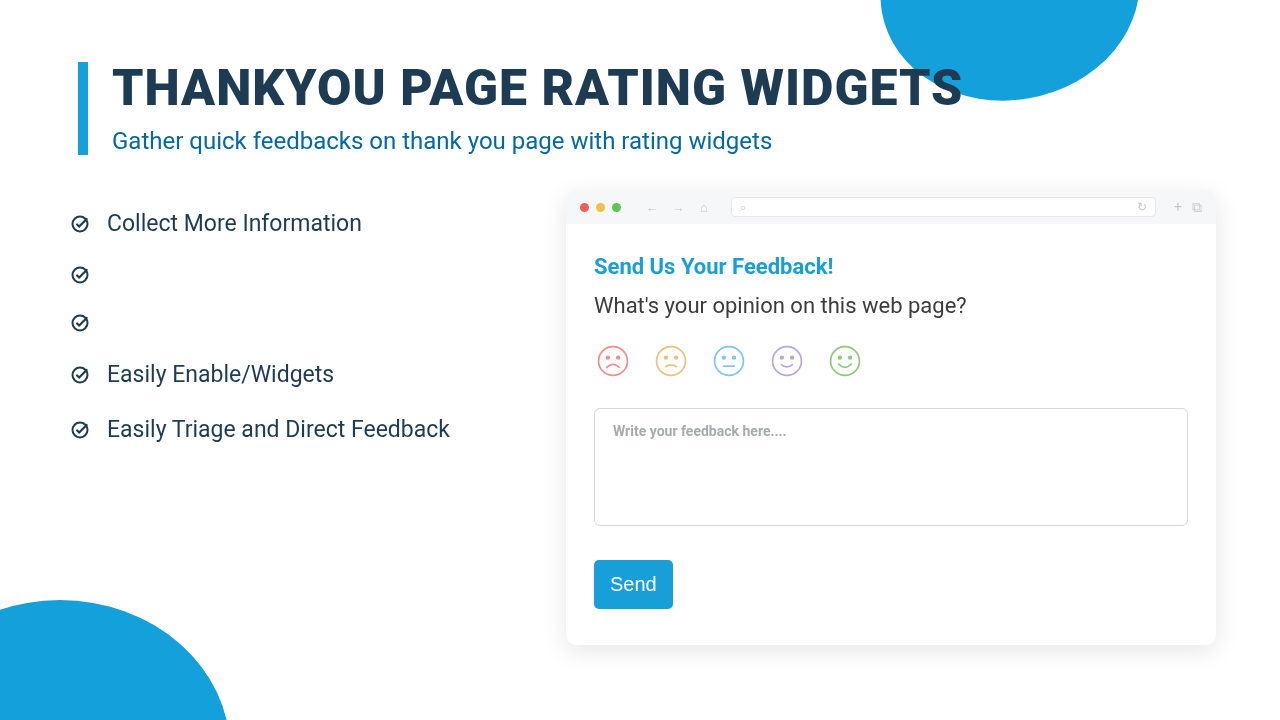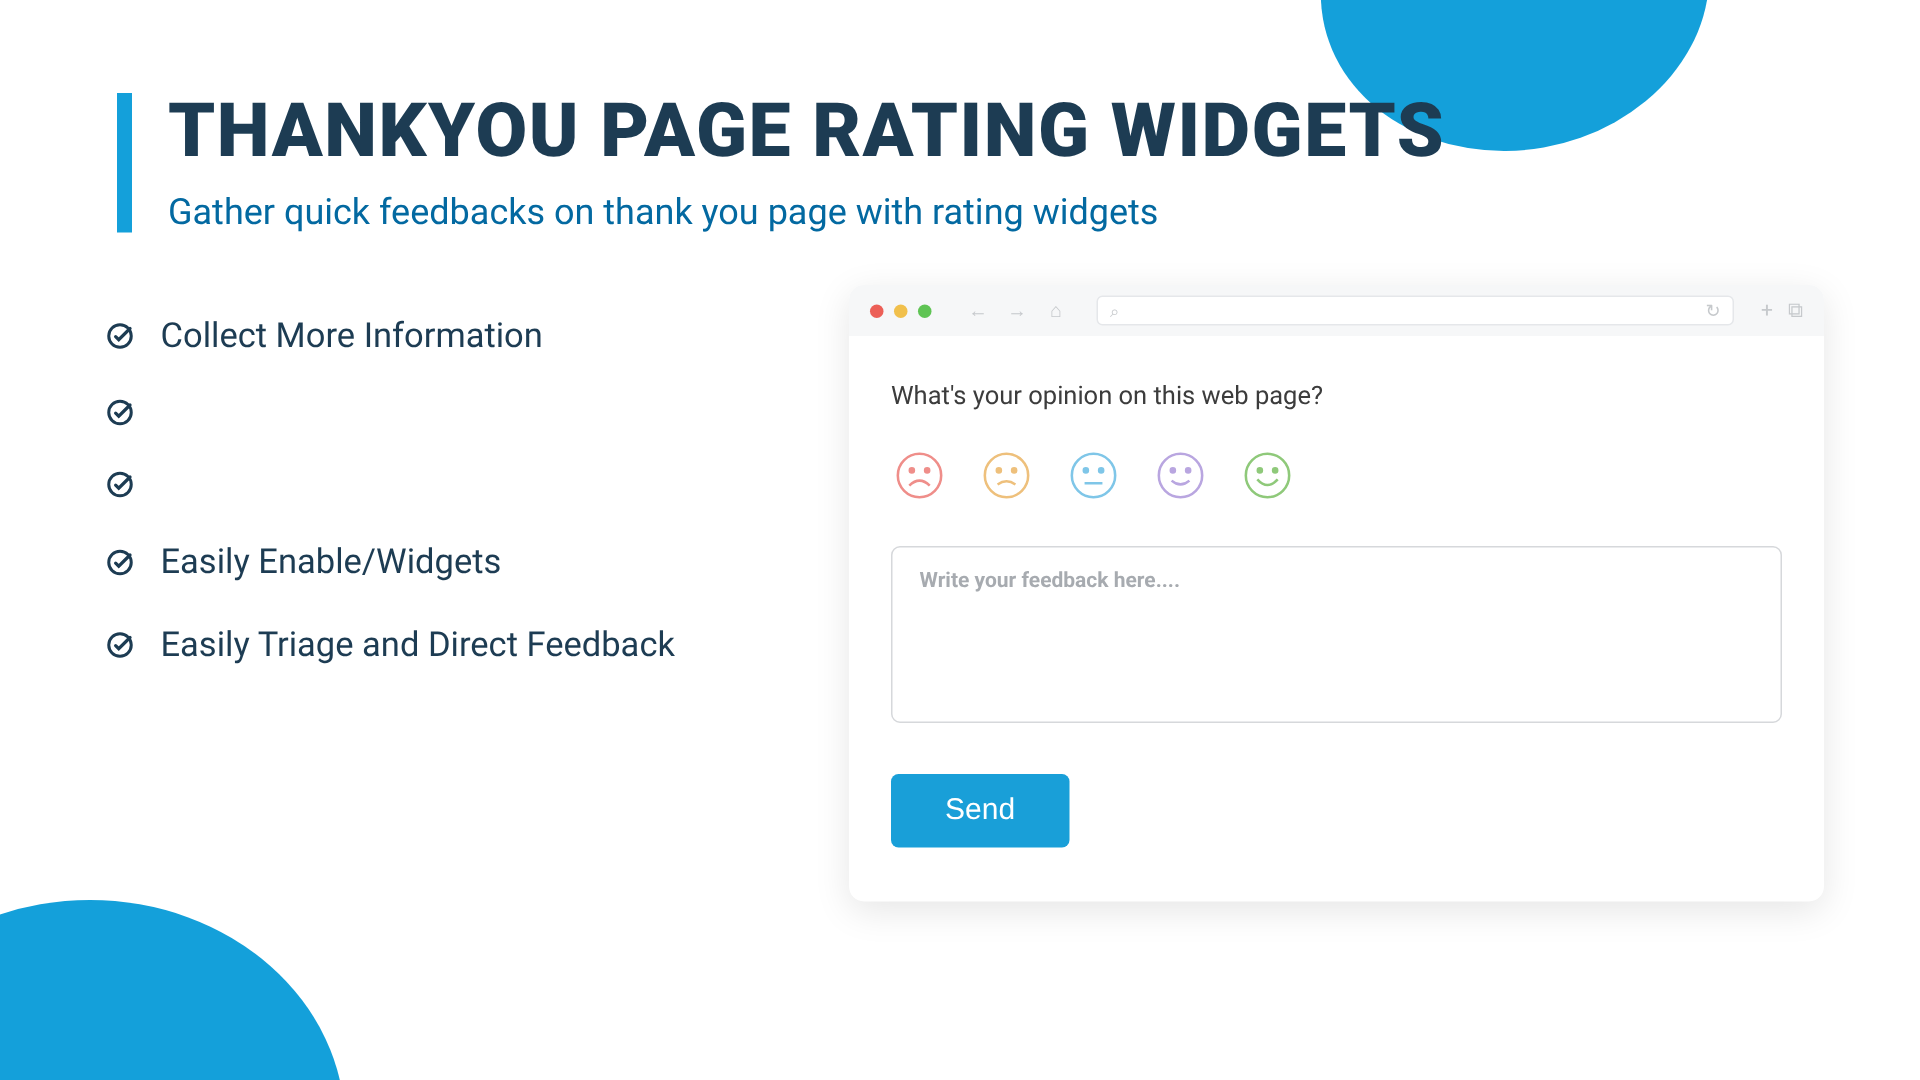--- a/index.html
+++ b/index.html
@@ -107,21 +107,21 @@
     padding: 30px 28px 36px 28px;
   }
   .fb-title {
     color: #199fd8;
     font-size: 22px;
     font-weight: 700;
     margin-bottom: 14px;
   }
   .fb-question {
     color: #3c3c3c;
-    font-size: 17px;
+    font-size: 22px;
     margin-bottom: 26px;
   }
   .faces { display: flex; gap: 24px; margin-bottom: 30px; padding-left: 2px; }
   .face { width: 34px; height: 34px; cursor: pointer; }
   .face svg { width: 34px; height: 34px; display:block; }
 
   .fb-textarea {
     width: 100%;
     height: 118px;
     border: 1px solid #d6d8db;
@@ -135,21 +135,21 @@
   }
   .fb-textarea::placeholder { color: #a7abb0; }
 
   .send-btn {
     margin-top: 30px;
     background: #199fd8;
     color: #fff;
     font-size: 20px;
     border: none;
     border-radius: 5px;
-    padding: 13px 36px;
+    padding: 13px 16px;
     cursor: pointer;
   }
 </style>
 </head>
 <body>
 
 <div class="stage">
   <div class="blob-top"></div>
   <div class="blob-bottom"></div>
 
@@ -218,20 +218,21 @@
         <span class="mag">⌕</span>
         <span class="reload">↻</span>
       </div>
       <div class="right-icos">
         <span>+</span>
         <span>⧉</span>
       </div>
     </div>
 
     <div class="browser-body">
+      <div class="fb-title">Send Us Your Feedback!</div>
       <div class="fb-question">What's your opinion on this web page?</div>
 
       <div class="faces">
         <span class="face">
           <svg viewBox="0 0 40 40" fill="none" stroke="#ef8e8a" stroke-width="2">
               <circle cx="20" cy="20" r="17"></circle>
               <circle cx="14" cy="16" r="1.6" fill="#ef8e8a"></circle>
               <circle cx="26" cy="16" r="1.6" fill="#ef8e8a"></circle>
               <path d="M12 28 Q20 20 28 28"></path>
             </svg>

